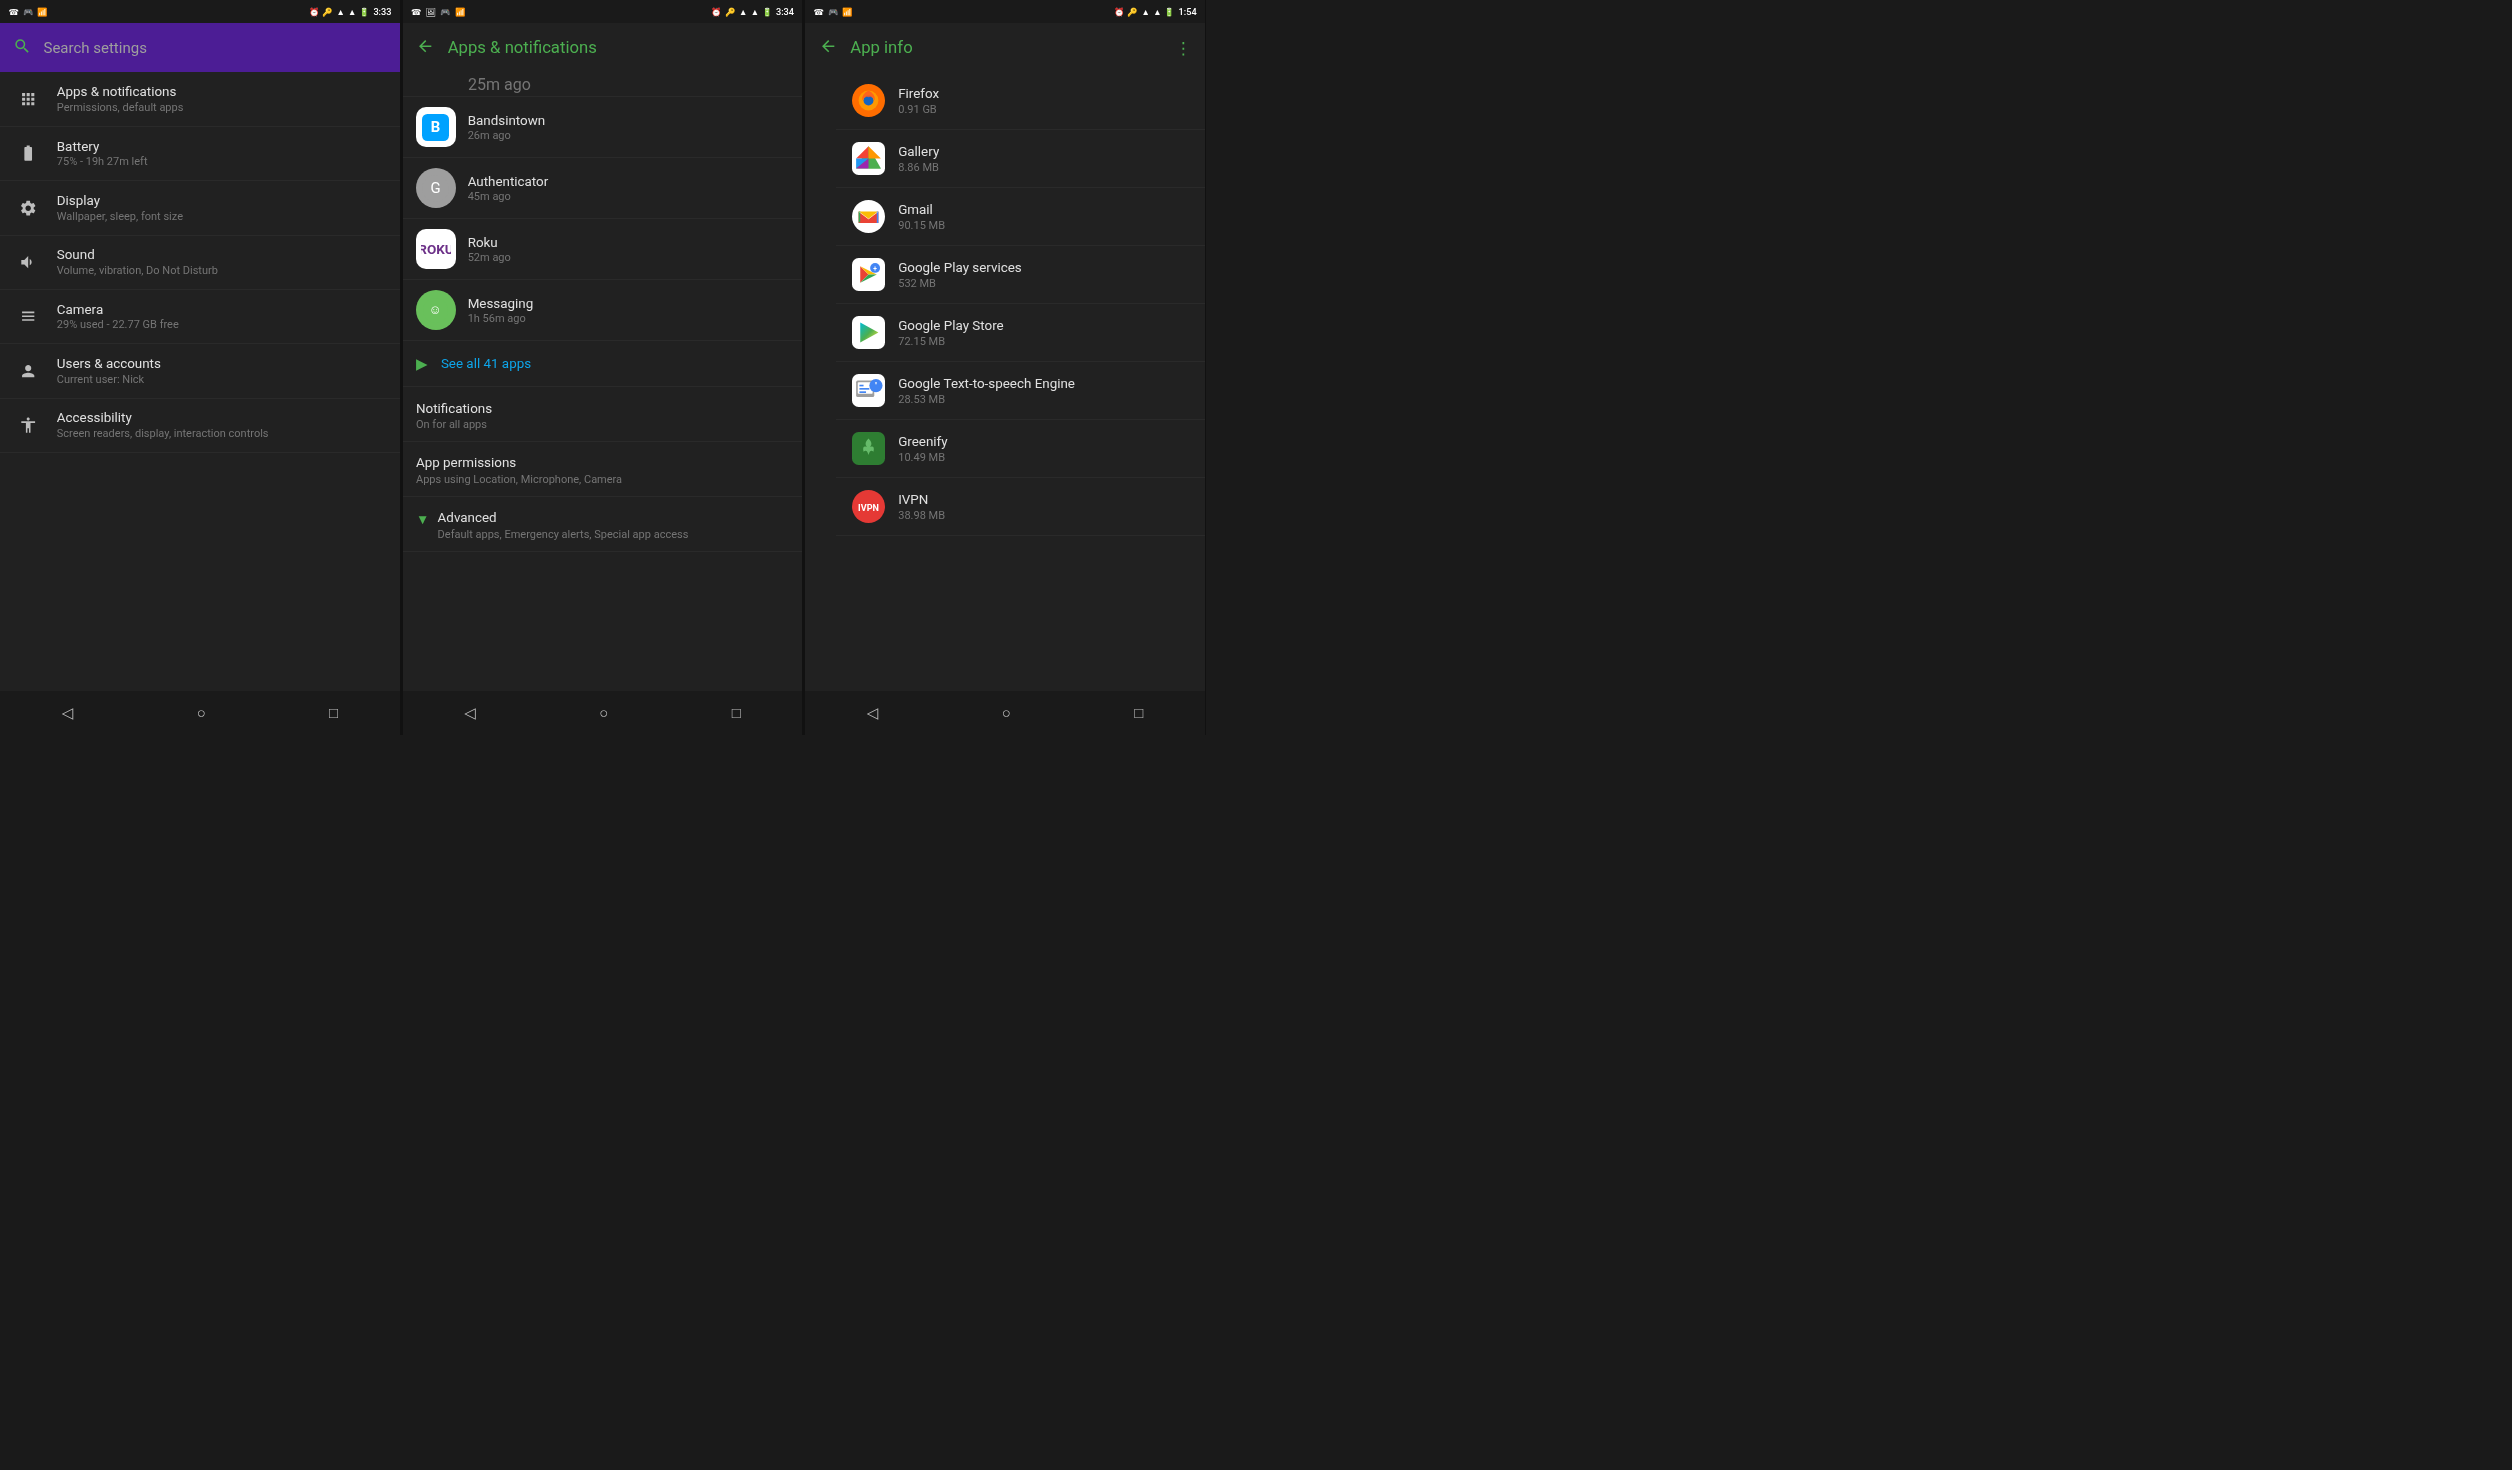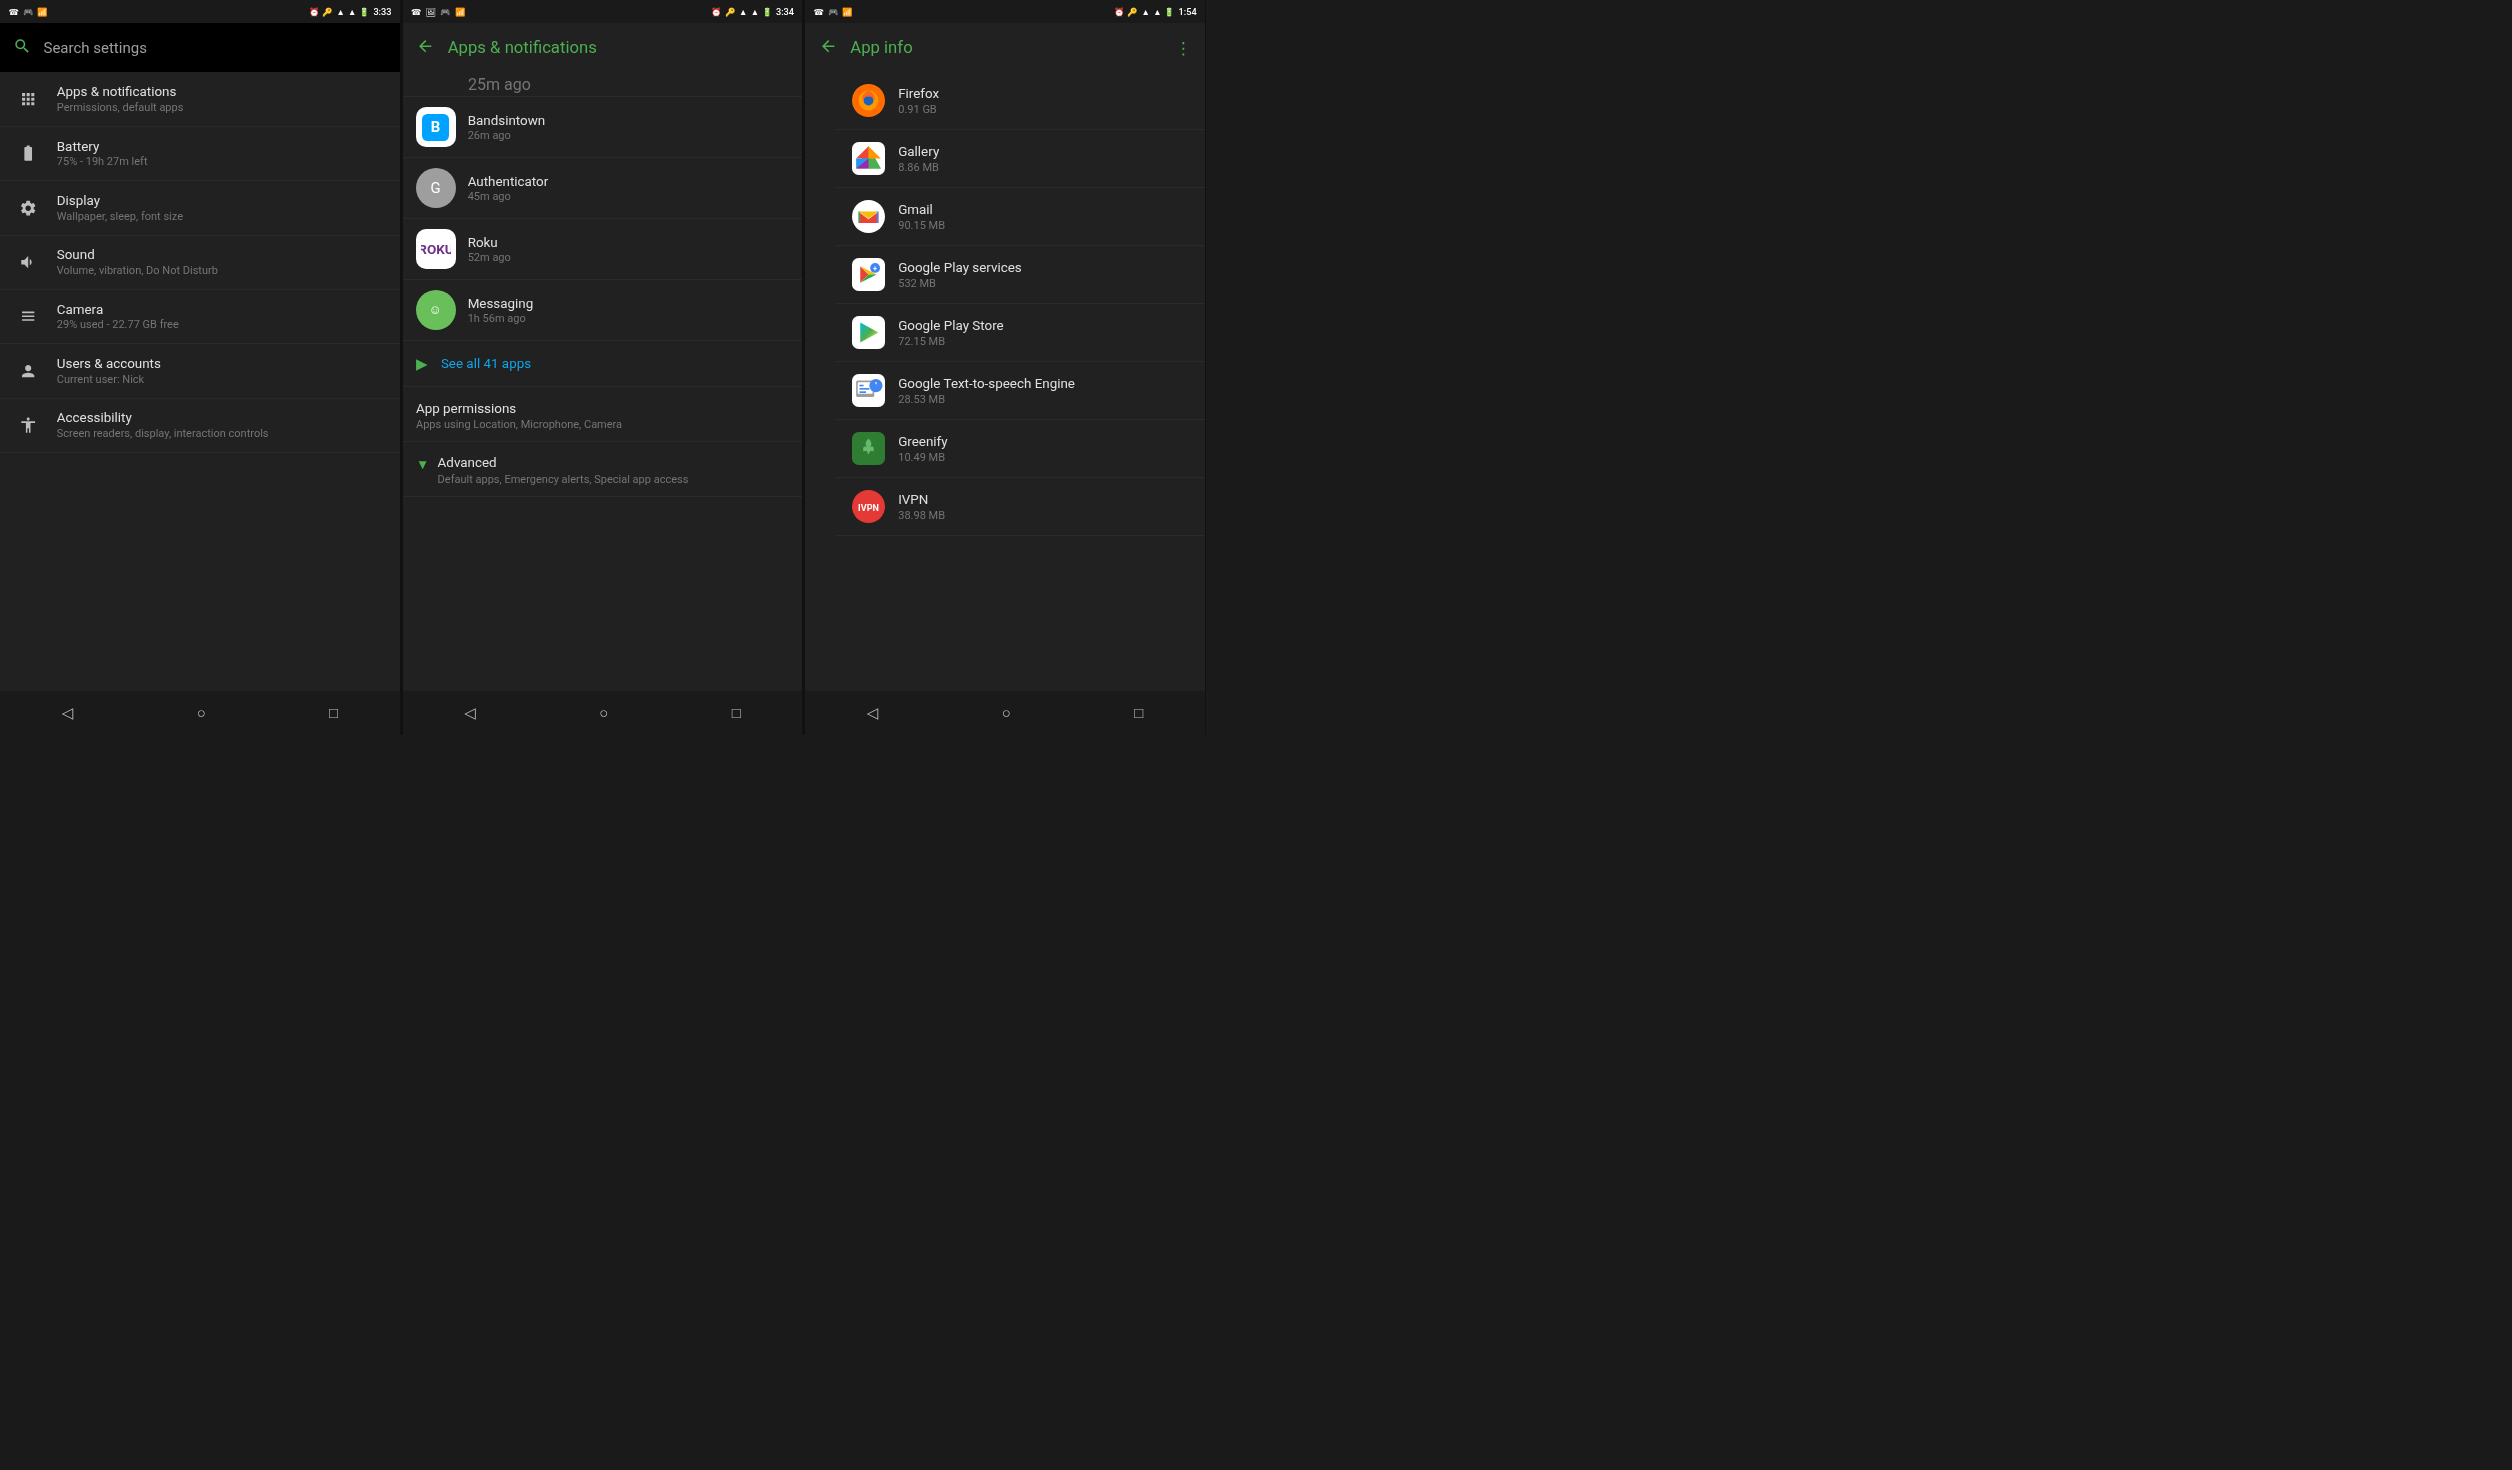--- a/index.html
+++ b/index.html
@@ -84,21 +84,21 @@
       cursor: pointer;
     }
 
     
     .search-bar {
       height: 49px;
       display: flex;
       align-items: center;
       padding: 0 13.4px;
       gap: 11.7px;
-      background: #000000;
+      background: #4c1d95;
       flex-shrink: 0;
     }
     .search-icon-wrap {
       color: #4CAF50;
       font-size: 16.7px;
     }
     .search-text {
       font-size: 15px;
       color: #9e9e9e;
     }
@@ -505,20 +505,24 @@
           <div class="app-name">Messaging</div>
           <div class="app-time">1h 56m ago</div>
         </div>
       </div>
 
       <div class="see-all-item">
         <span class="see-all-arrow">▶</span>
         <span class="see-all-text">See all 41 apps</span>
       </div>
 
+      <div class="notif-section">
+        <div class="notif-title">Notifications</div>
+        <div class="notif-subtitle">On for all apps</div>
+      </div>
 
       <div class="notif-section">
         <div class="notif-title">App permissions</div>
         <div class="notif-subtitle">Apps using Location, Microphone, Camera</div>
       </div>
 
       <div class="notif-section" style="display:flex; align-items:flex-start;">
         <span style="color:#4CAF50; font-size:13.4px; margin-right:8.4px; margin-top:1.7px;">▼</span>
         <div>
           <div class="notif-title">Advanced</div>

